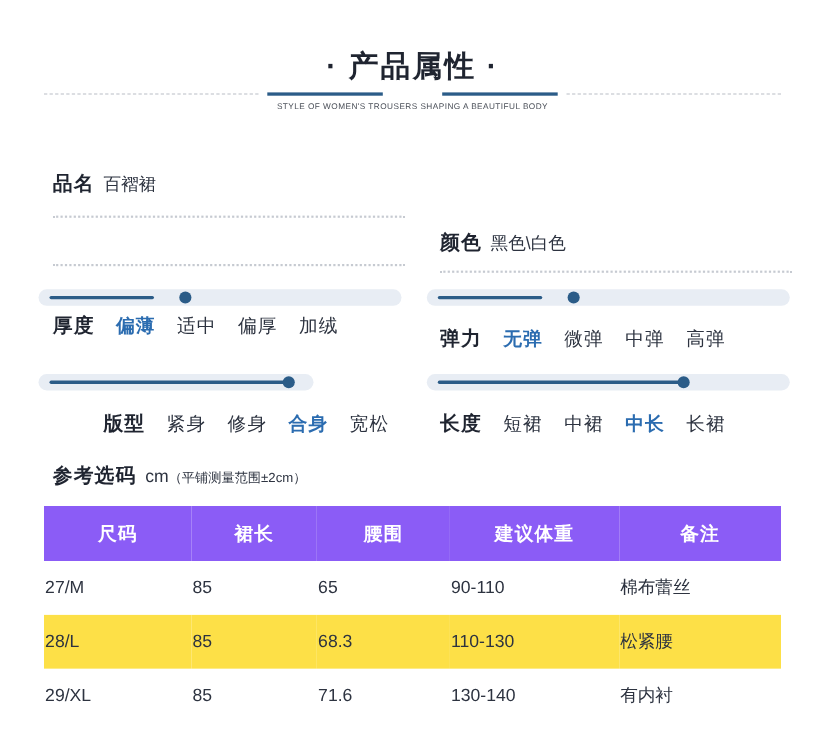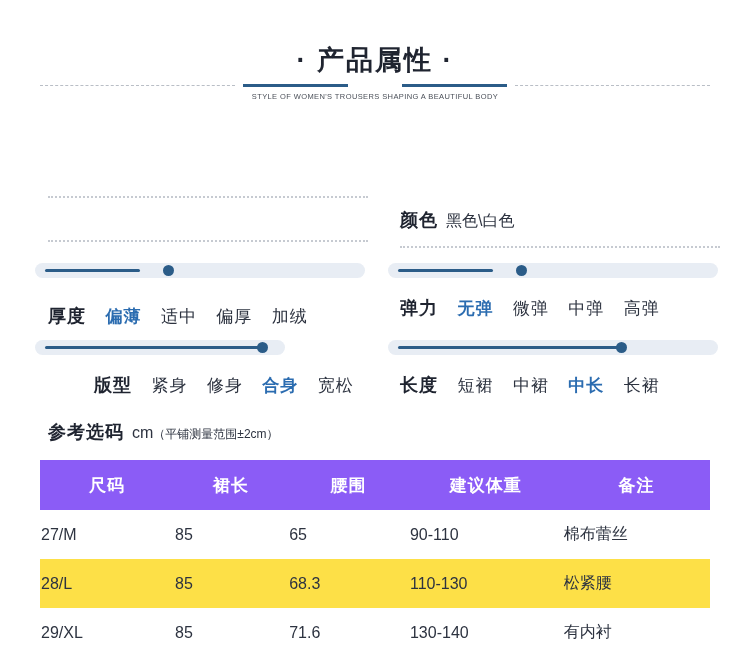--- a/index.html
+++ b/index.html
@@ -99,33 +99,36 @@
 
   <div class="header">
     <div class="dash dash-l"></div>
     <div class="rule rule-l"></div>
     <div class="rule rule-r"></div>
     <div class="dash dash-r"></div>
     <div class="hdr-title">· 产品属性 ·</div>
     <div class="hdr-sub">STYLE OF WOMEN'S TROUSERS SHAPING A BEAUTIFUL BODY</div>
   </div>
 
+  <div class="row-line" style="left:48px;top:155px;">
+    <span class="lbl">品名</span><span class="val">百褶裙</span>
+  </div>
   <div class="dotline" style="left:48px;top:196px;width:320px;"></div>
 
   <div class="row-line" style="left:400px;top:208px;">
     <span class="lbl">颜色</span><span class="val">黑色\白色</span>
   </div>
   <div class="dotline" style="left:48px;top:240px;width:320px;"></div>
   <div class="dotline" style="left:400px;top:246px;width:320px;"></div>
 
   <div class="slider-track" style="left:35px;top:263px;width:330px;">
     <div class="slider-fill" style="left:10px;width:95px;"></div>
     <div class="slider-knob" style="left:128px;"></div>
   </div>
-  <div class="optrow" style="left:48px;top:304px;">
+  <div class="optrow" style="left:48px;top:284px;">
     <span class="lbl">厚度</span>
     <span class="opt active">偏薄</span>
     <span class="opt">适中</span>
     <span class="opt">偏厚</span>
     <span class="opt">加绒</span>
   </div>
 
   <div class="slider-track" style="left:388px;top:263px;width:330px;">
     <div class="slider-fill" style="left:10px;width:95px;"></div>
     <div class="slider-knob" style="left:128px;"></div>

